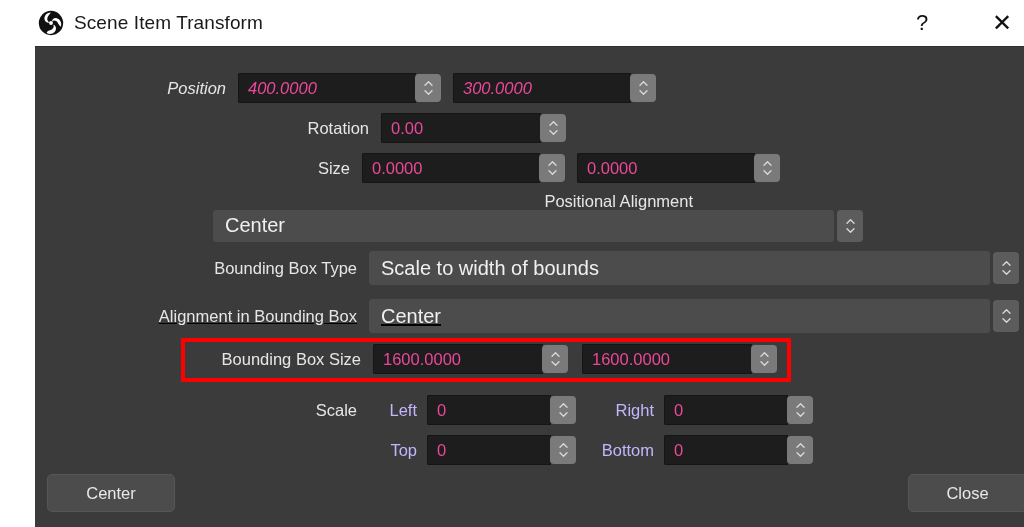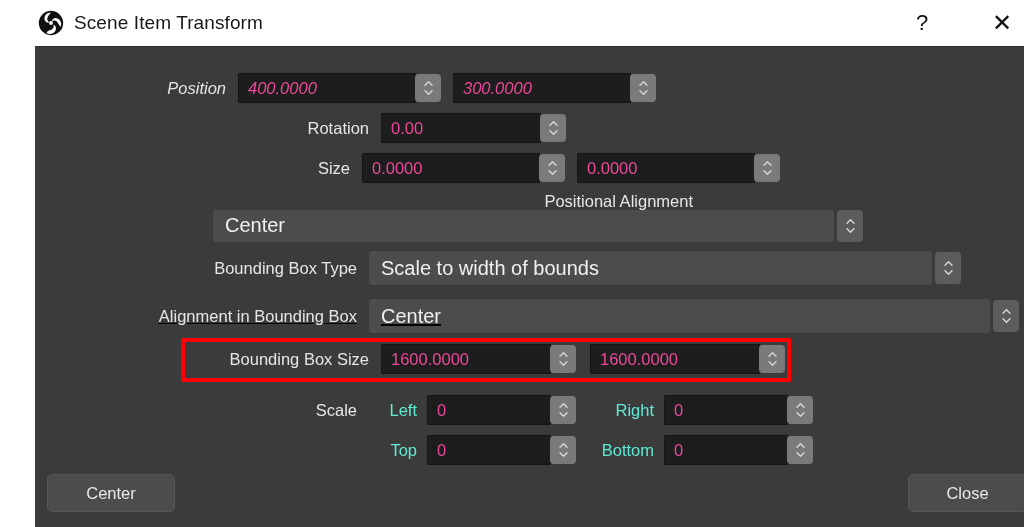--- a/index.html
+++ b/index.html
@@ -154,21 +154,21 @@
   }
   .combo .spinner {
     height: 32px;
     width: 26px;
     margin-left: 3px;
     background: #5c5c5c;
   }
 
   
   .sublbl {
-    color: #5eead4;
+    color: #c4b5fd;
     font-size: 16.5px;
     white-space: nowrap;
     text-align: right;
     line-height: 1;
   }
 
   
   .redbox {
     position: absolute;
     border: 4px solid #ff0000;
@@ -296,21 +296,21 @@
             </svg>
           <svg class="chev" viewBox="0 0 12 8">
               <polyline points="2,2 6,6 10,2" fill="none" stroke="#d8d8d8" stroke-width="1.6" stroke-linecap="round" stroke-linejoin="round"></polyline>
             </svg>
         </div>
       </div>
     </div>
 
     <div class="row" style="left:0; top:204px; width:994px; height:34px;">
       <div class="lbl" style="width:322px;">Bounding Box Type</div>
-      <div class="combo" style="margin-left:12px; width:592px;">
+      <div class="combo" style="margin-left:12px; width:650px;">
         <div class="cfield" style="flex:1 1 auto;">Scale to width of bounds</div>
         <div class="spinner">
           <svg class="chev" viewBox="0 0 12 8">
               <polyline points="2,6 6,2 10,6" fill="none" stroke="#d8d8d8" stroke-width="1.6" stroke-linecap="round" stroke-linejoin="round"></polyline>
             </svg>
           <svg class="chev" viewBox="0 0 12 8">
               <polyline points="2,2 6,6 10,2" fill="none" stroke="#d8d8d8" stroke-width="1.6" stroke-linecap="round" stroke-linejoin="round"></polyline>
             </svg>
         </div>
       </div>
@@ -324,21 +324,21 @@
           <svg class="chev" viewBox="0 0 12 8">
               <polyline points="2,6 6,2 10,6" fill="none" stroke="#d8d8d8" stroke-width="1.6" stroke-linecap="round" stroke-linejoin="round"></polyline>
             </svg>
           <svg class="chev" viewBox="0 0 12 8">
               <polyline points="2,2 6,6 10,2" fill="none" stroke="#d8d8d8" stroke-width="1.6" stroke-linecap="round" stroke-linejoin="round"></polyline>
             </svg>
         </div>
       </div>
     </div>
 
-    <div class="row" style="left:12px; top:297px; width:745px;">
+    <div class="row" style="left:4px; top:297px; width:745px;">
       <div class="lbl" style="width:322px;">Bounding Box Size</div>
       <div class="spin" style="margin-left:12px;">
         <div class="field" style="width:170px;">1600.0000</div>
         <div class="spinner">
           <svg class="chev" viewBox="0 0 12 8">
               <polyline points="2,6 6,2 10,6" fill="none" stroke="#d8d8d8" stroke-width="1.6" stroke-linecap="round" stroke-linejoin="round"></polyline>
             </svg>
           <svg class="chev" viewBox="0 0 12 8">
               <polyline points="2,2 6,6 10,2" fill="none" stroke="#d8d8d8" stroke-width="1.6" stroke-linecap="round" stroke-linejoin="round"></polyline>
             </svg>

